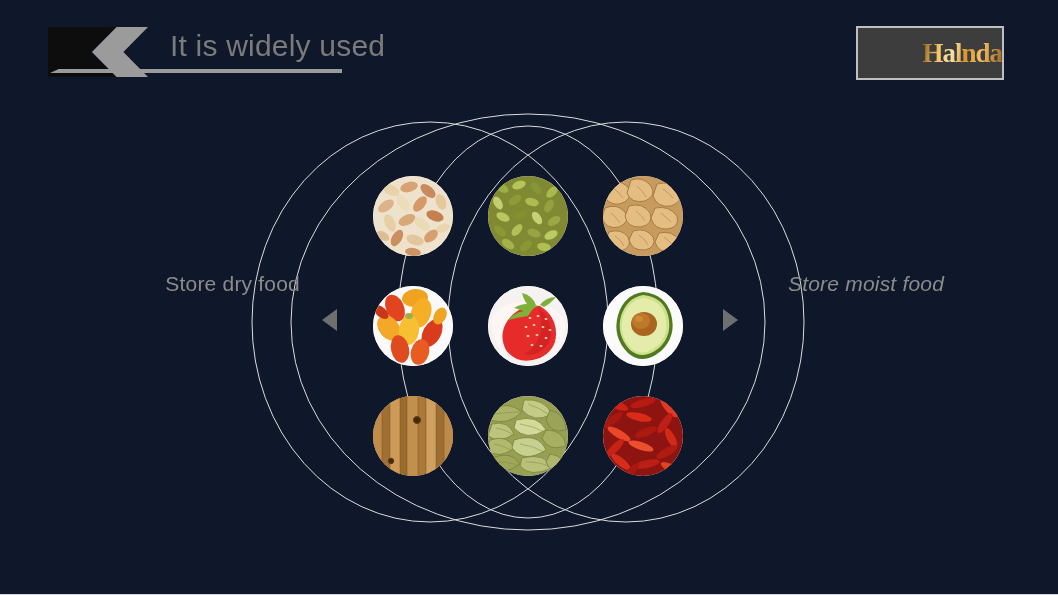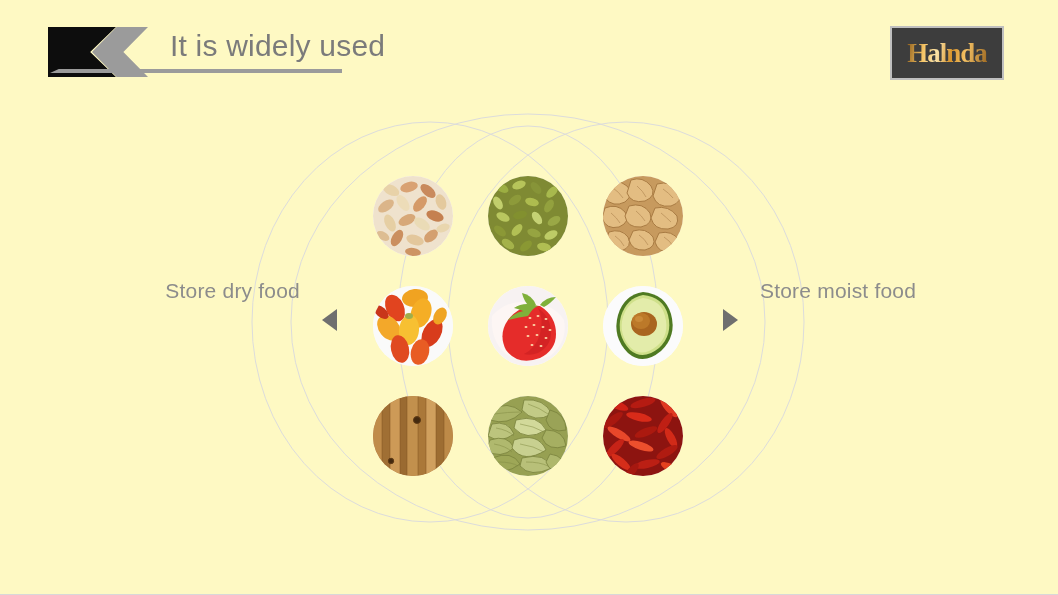--- a/index.html
+++ b/index.html
@@ -10,21 +10,21 @@
     width: 1058px;
     height: 595px;
     background: #f4f4f4;
     font-family: "Liberation Sans", sans-serif;
     overflow: hidden;
     position: relative;
   }
   .slide {
     position: absolute;
     inset: 0;
-    background: #fef9c3;
+    background: #0f172a;
     border-bottom: 1px solid #d8d8d8;
     box-sizing: border-box;
   }
 
   
   .title-block {
     position: absolute;
     left: 48px;
     top: 27px;
     height: 50px;
@@ -67,28 +67,28 @@
     height: 4px;
     background: #9b9b9b;
     clip-path: polygon(3% 0, 100% 0, 100% 100%, 0 100%);
   }
 
   
   .logo-box {
     position: absolute;
     right: 54px;
     top: 26px;
-    width: 114px;
+    width: 148px;
     height: 54px;
     background: #3d3d3d;
     border: 2px solid #bfbfbf;
     box-sizing: border-box;
     display: flex;
     align-items: center;
-    justify-content: center;
+    justify-content: flex-end;
   }
   .logo-text {
     font-family: "Liberation Serif", serif;
     font-size: 27px;
     font-weight: 700;
     letter-spacing: -1px;
     background: linear-gradient(100deg, #8a5a18 0%, #f6c566 22%, #fbe3a8 38%, #d8942c 55%, #f4c164 72%, #9a6620 100%);
     -webkit-background-clip: text;
     background-clip: text;
     color: transparent;
@@ -120,24 +120,23 @@
     overflow: hidden;
     background: #fbfbfb;
   }
   .cell .art { position: absolute; inset: 0; }
 
   
   .side {
     position: absolute;
     top: 272px;
     width: 236px;
-    margin-top: 7px;
   }
   .side-left { left: 64px; text-align: right; }
-  .side-right { left: 760px; text-align: left; width: 244px; }
+  .side-right { left: 788px; text-align: left; width: 244px; font-style: italic; }
   .side h2 {
     margin: 0 0 4px 0;
     font-size: 21px;
     font-weight: 400;
     color: #8c8c8c;
     letter-spacing: 0.2px;
   }
   .side p {
     margin: 0;
     font-size: 13.5px;

